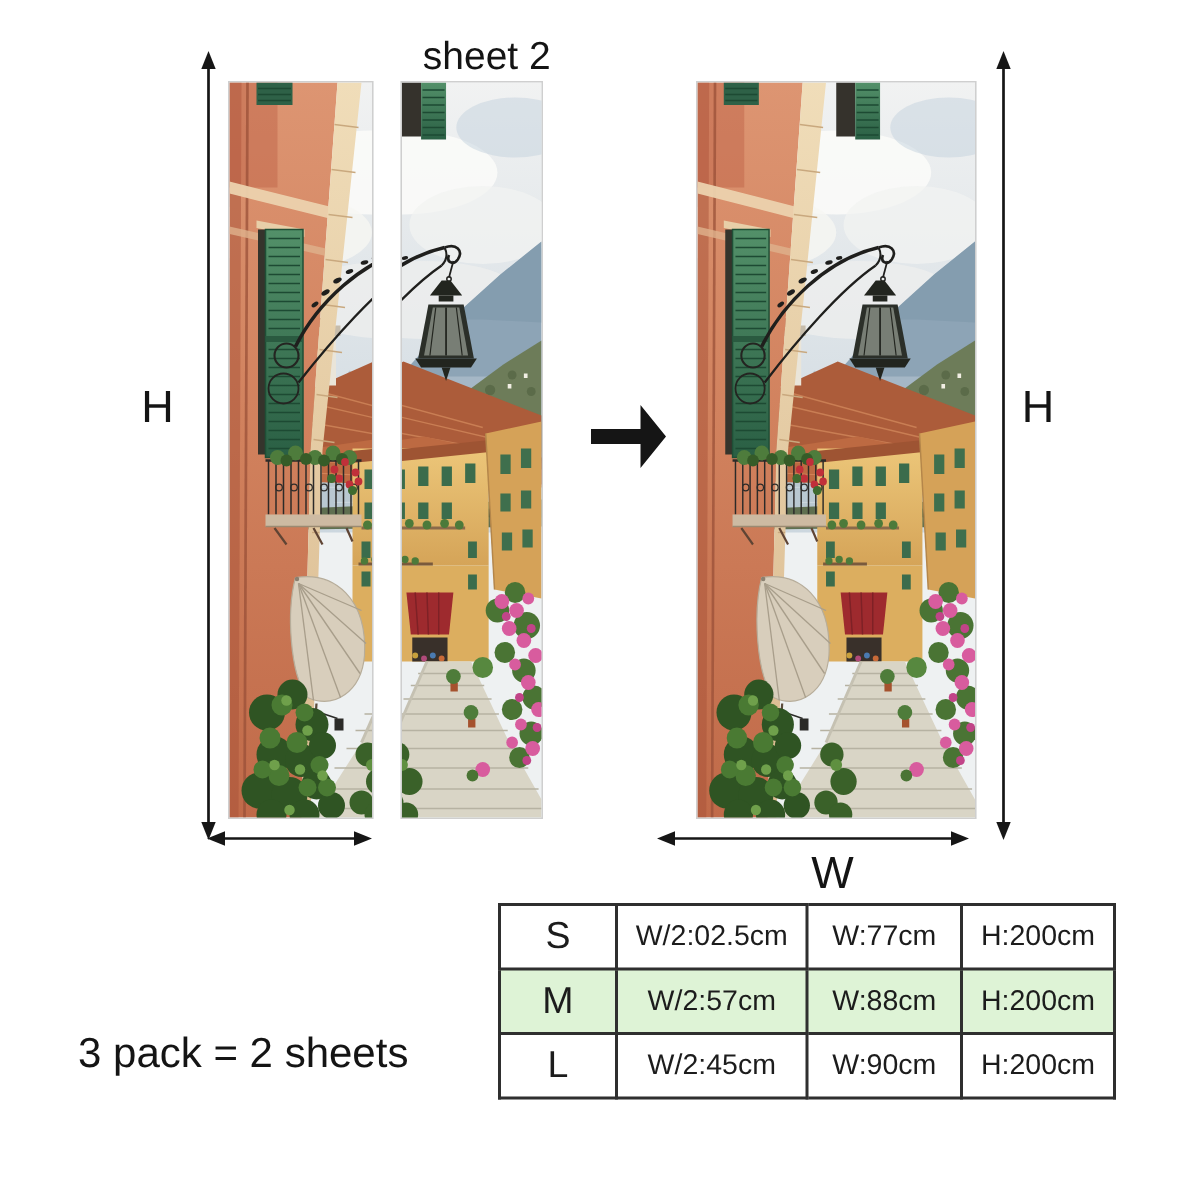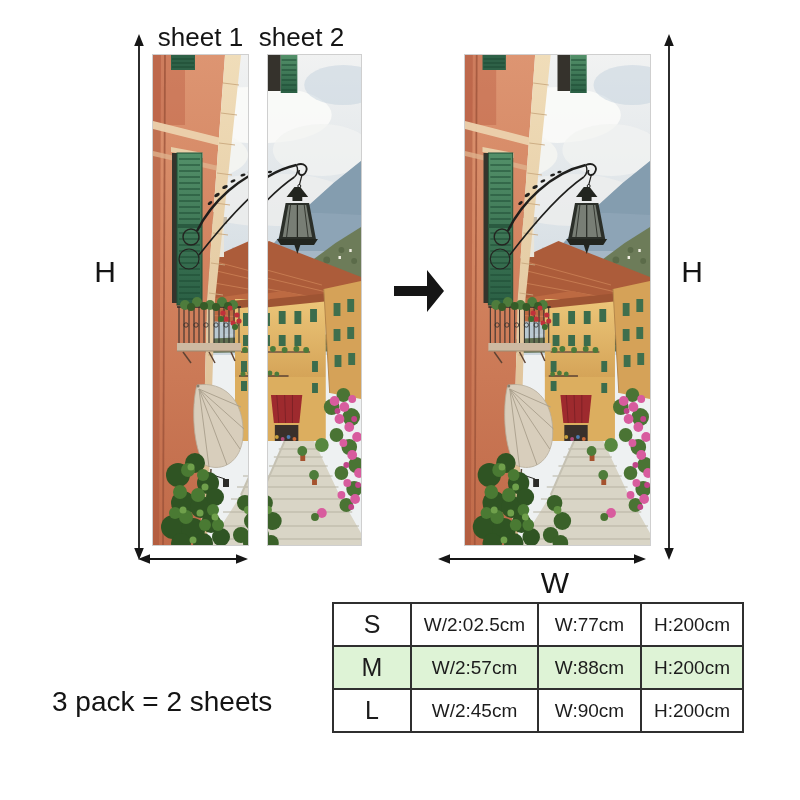--- a/index.html
+++ b/index.html
@@ -442,22 +442,21 @@
           <circle cx="92" cy="448" r="8"></circle>
             <circle cx="100" cy="466" r="9"></circle>
             <circle cx="88" cy="480" r="8"></circle>
           <circle cx="98" cy="488" r="8"></circle>
         </g>
         <circle cx="95" cy="455" r="4" fill="#5f9040"></circle>
       </g>
     </defs>
   </svg>
 
-  <div class="abs panel-label" style="left:152px;top:22px;width:97px;">sheet 1</div>
-  <div class="abs panel-label" style="left:254px;top:22px;width:95px;">sheet 2</div>
+  <div class="abs panel-label" style="left:277px;top:22px;width:95px;">sheet 2</div>
 
   <div class="abs img-frame" style="left:152px;top:54px;width:97px;height:492px;">
     <svg viewBox="0 0 95 490" width="95" height="490" preserveAspectRatio="none">
         <use href="#scene"></use>
       </svg>
   </div>
   <div class="abs img-frame" style="left:267px;top:54px;width:95px;height:492px;">
     <svg viewBox="95 0 95 490" width="93" height="490" preserveAspectRatio="none">
         <use href="#scene"></use>
       </svg>

